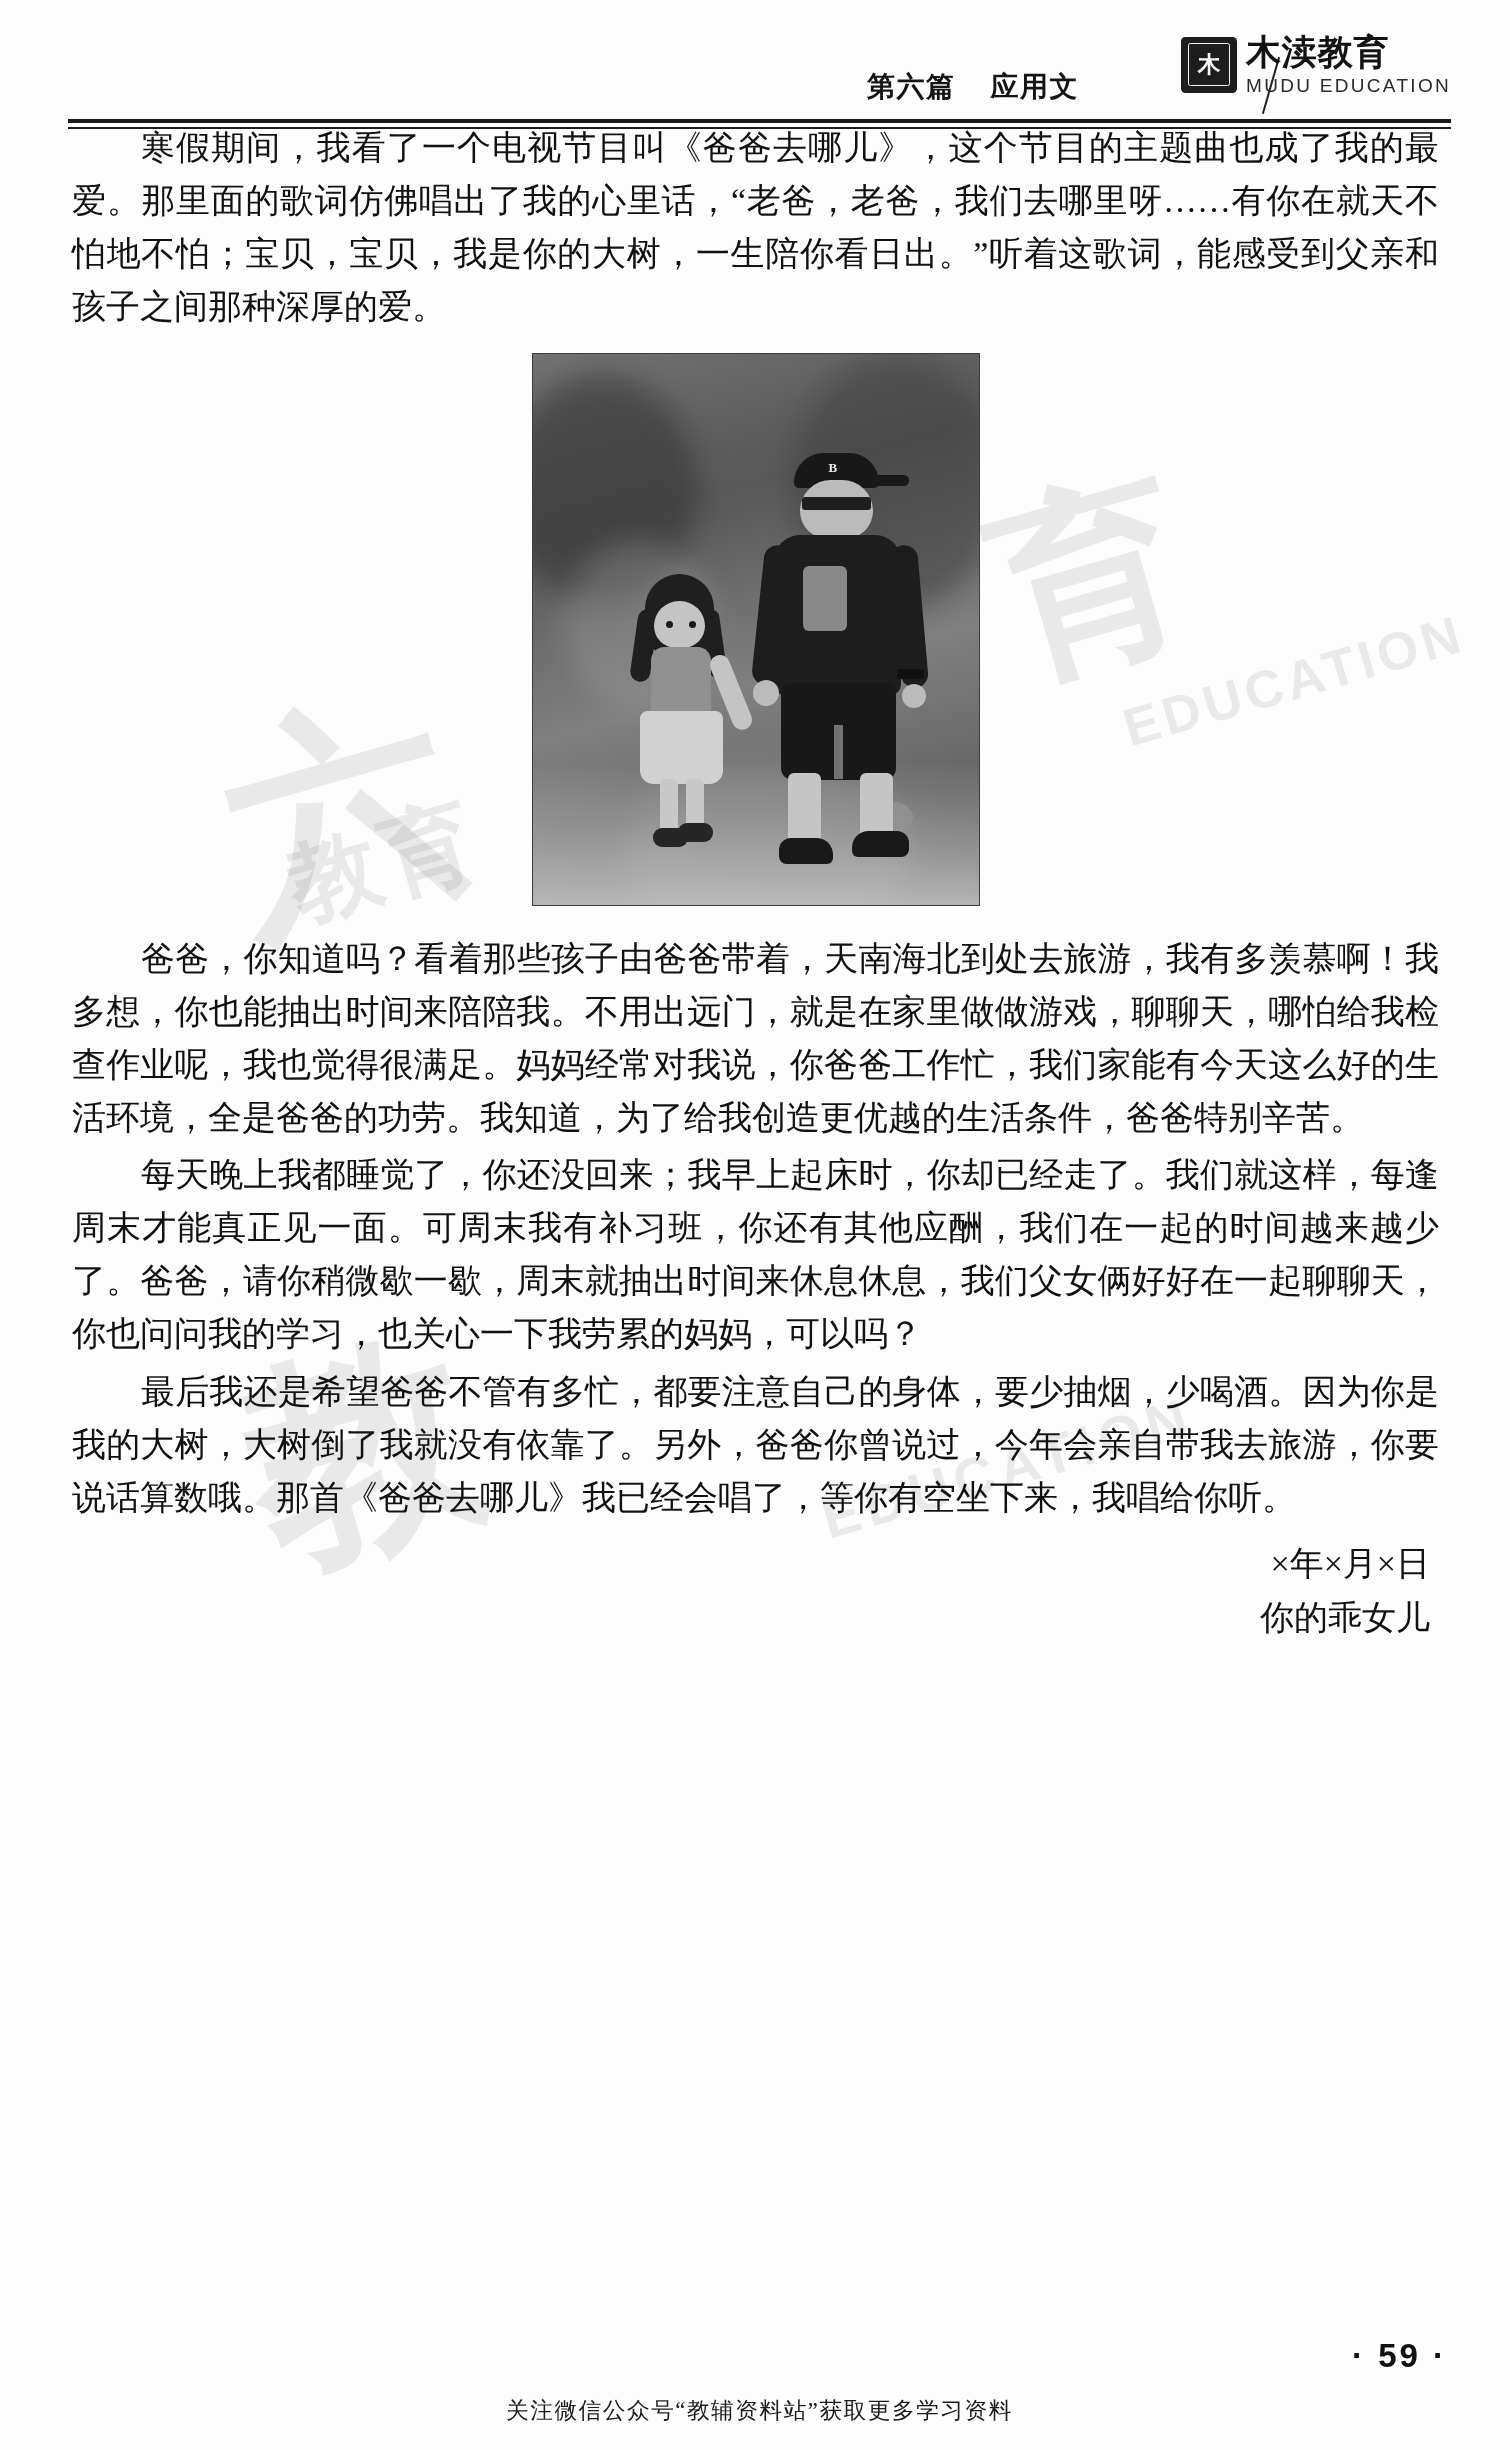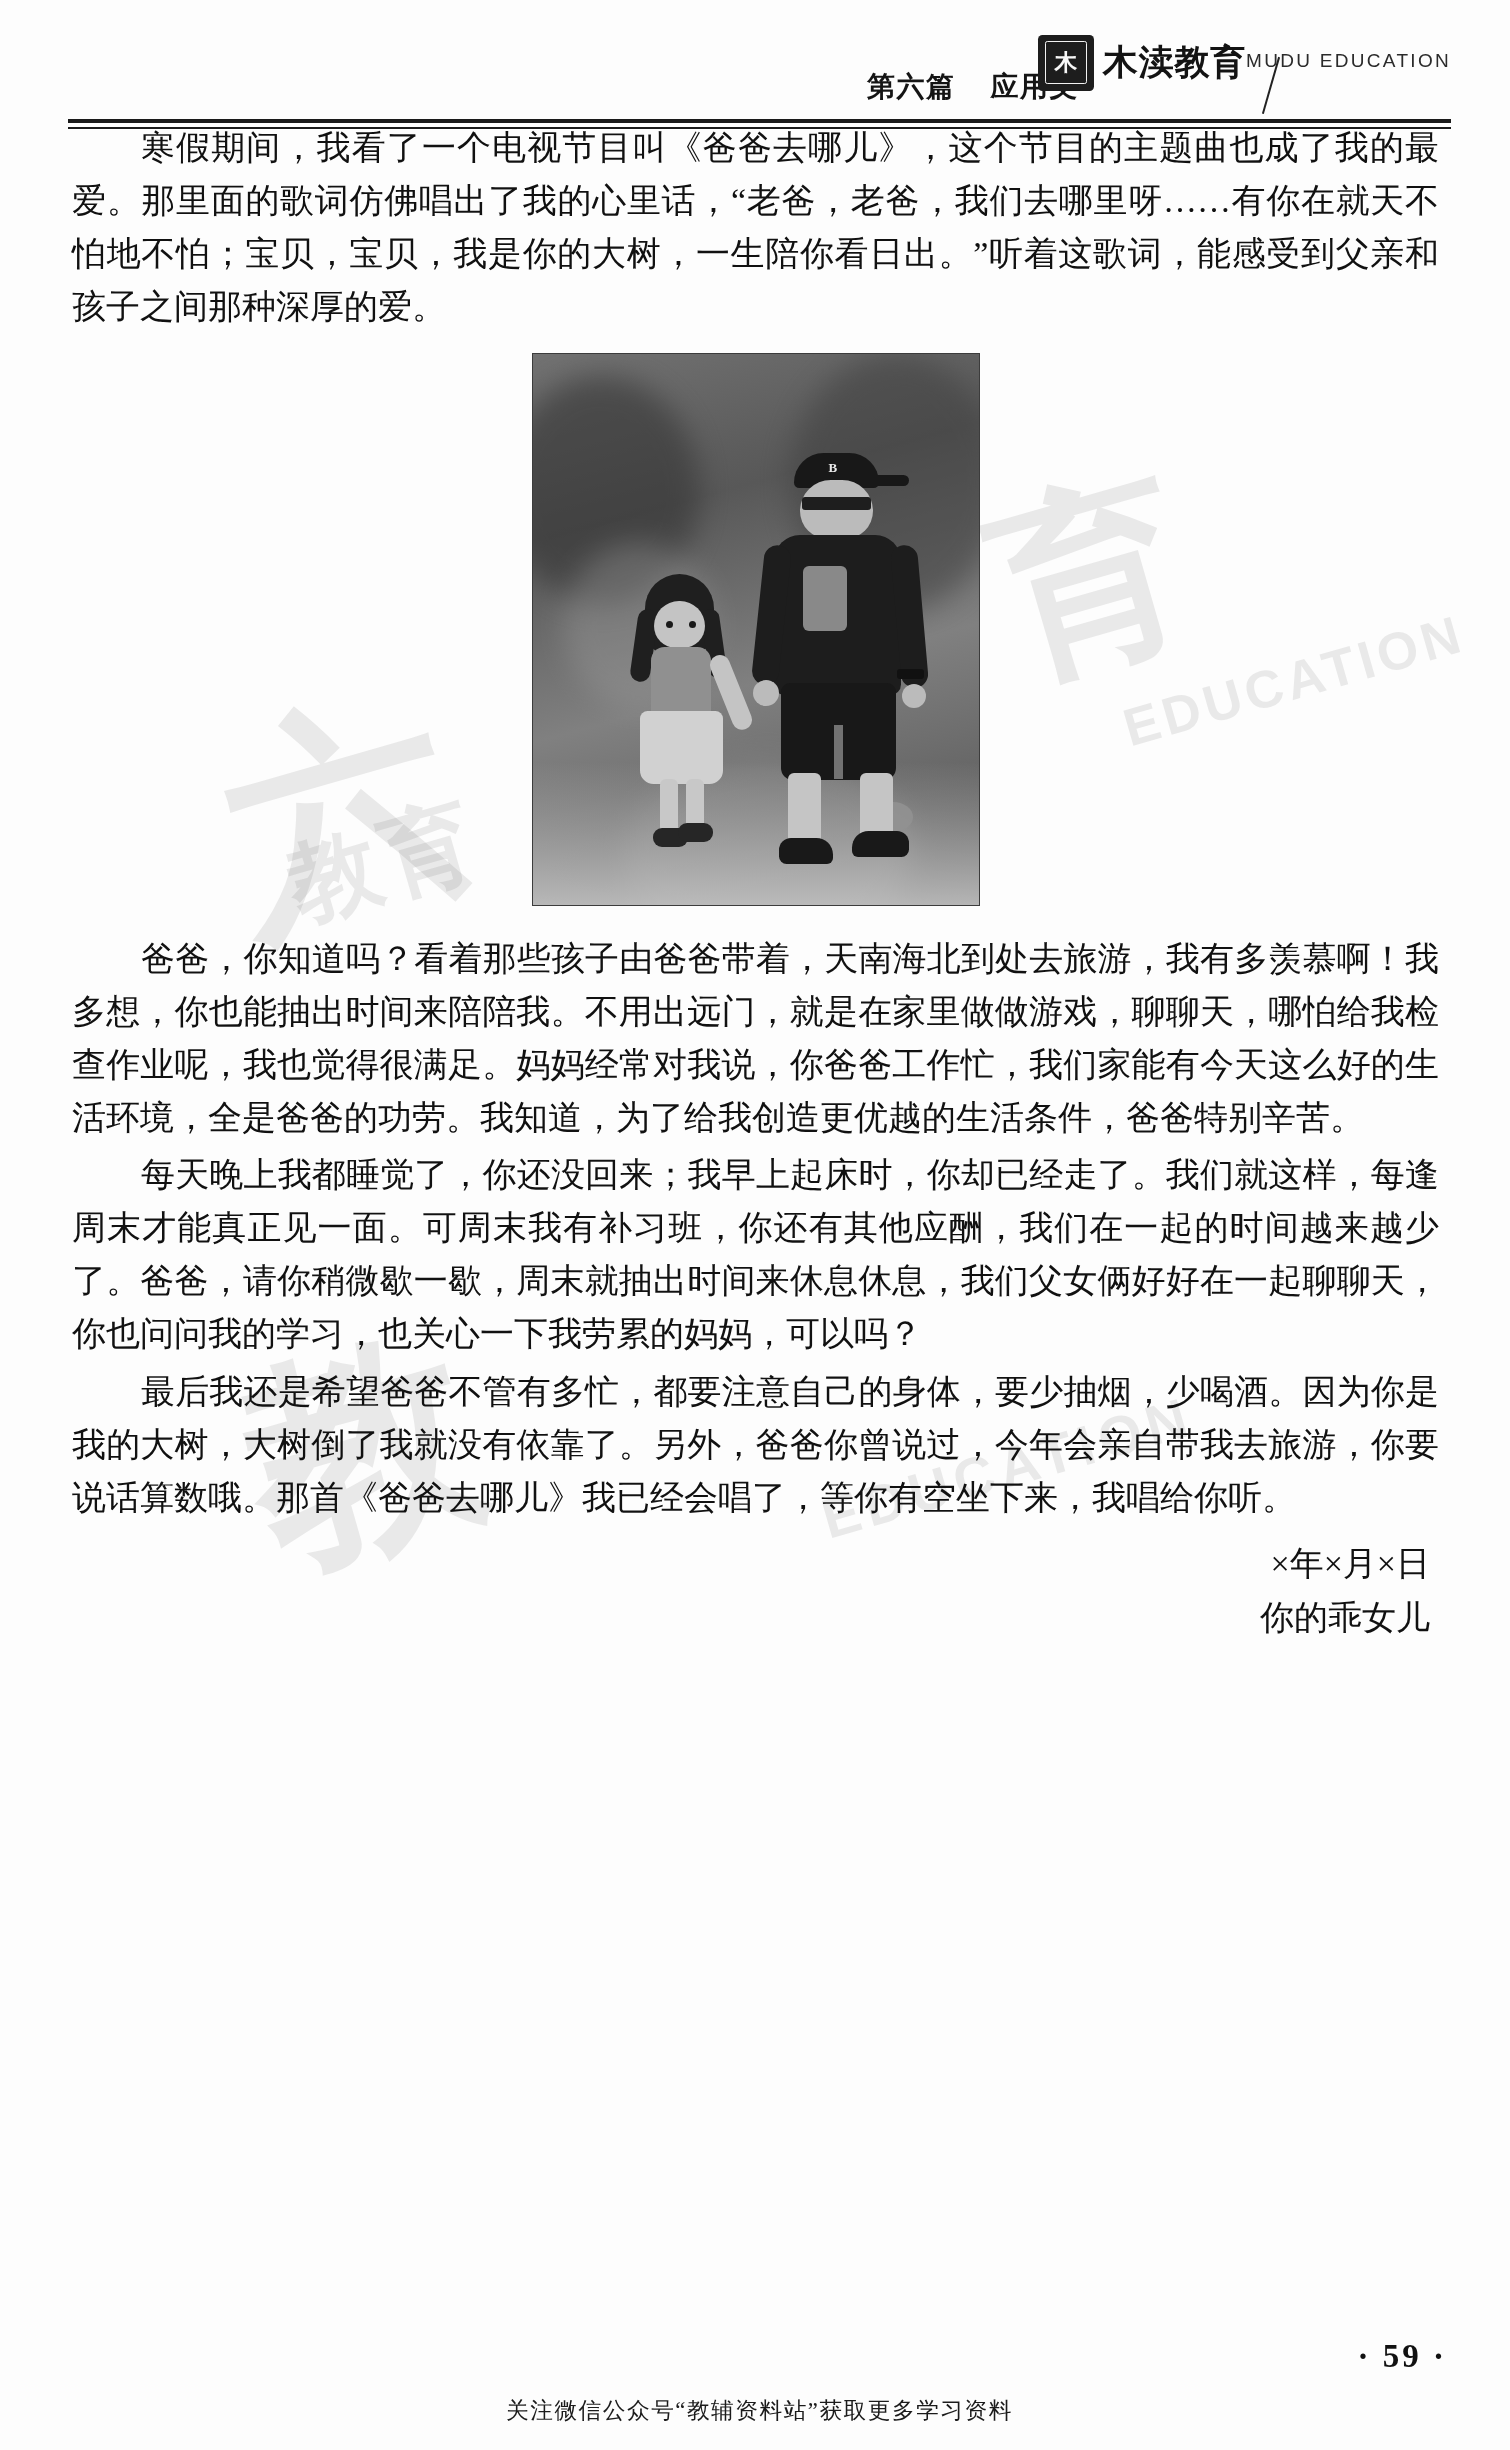--- a/index.html
+++ b/index.html
@@ -93,21 +93,21 @@
   }
   .logo-mark span {
     color: #f7f7f7;
     font-size: 22.7px;
     font-weight: bold;
     z-index: 2;
     font-family: "Liberation Serif", serif;
   }
   .logo-text {
     display: flex;
-    flex-direction: row;
+    flex-direction: column;
     line-height: 1;
   }
   .logo-cn {
     font-size: 35px;
     font-weight: bold;
     letter-spacing: 0.8px;
     color: #131313;
   }
   .logo-en {
     font-size: 19px;
@@ -292,21 +292,21 @@
     bottom: 69px;
     height: 53px;
   }
   .page-num {
     position: absolute;
     right: 0;
     bottom: 6px;
     font-size: 33px;
     font-weight: bold;
     letter-spacing: 3px;
-    font-family: Liberation Serif, serif;
+    font-family: Liberation Sans, sans-serif;
   }
   .footer-note {
     position: absolute;
     left: 0; right: 0;
     bottom: -45px;
     text-align: center;
     font-size: 22.7px;
     color: #1b1b1b;
     letter-spacing: 1.5px;
   }

